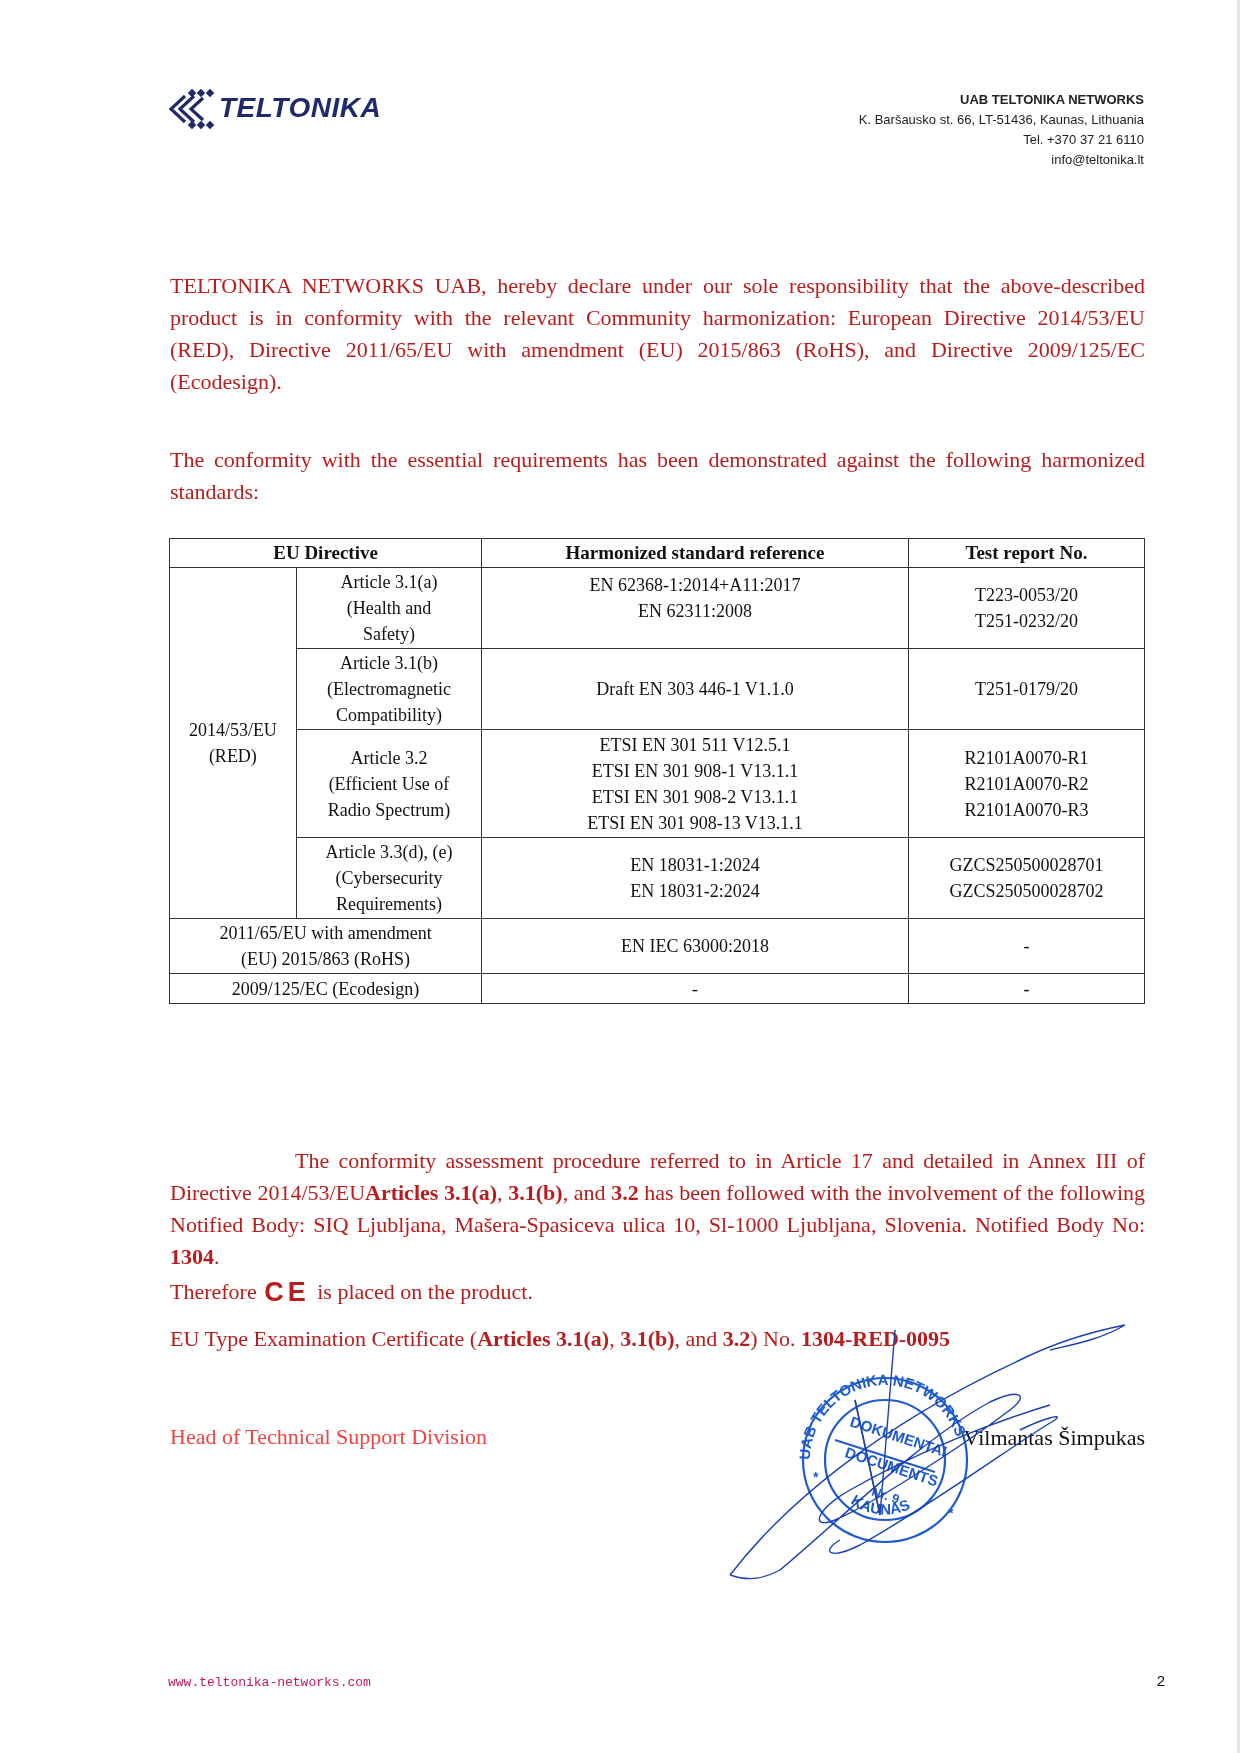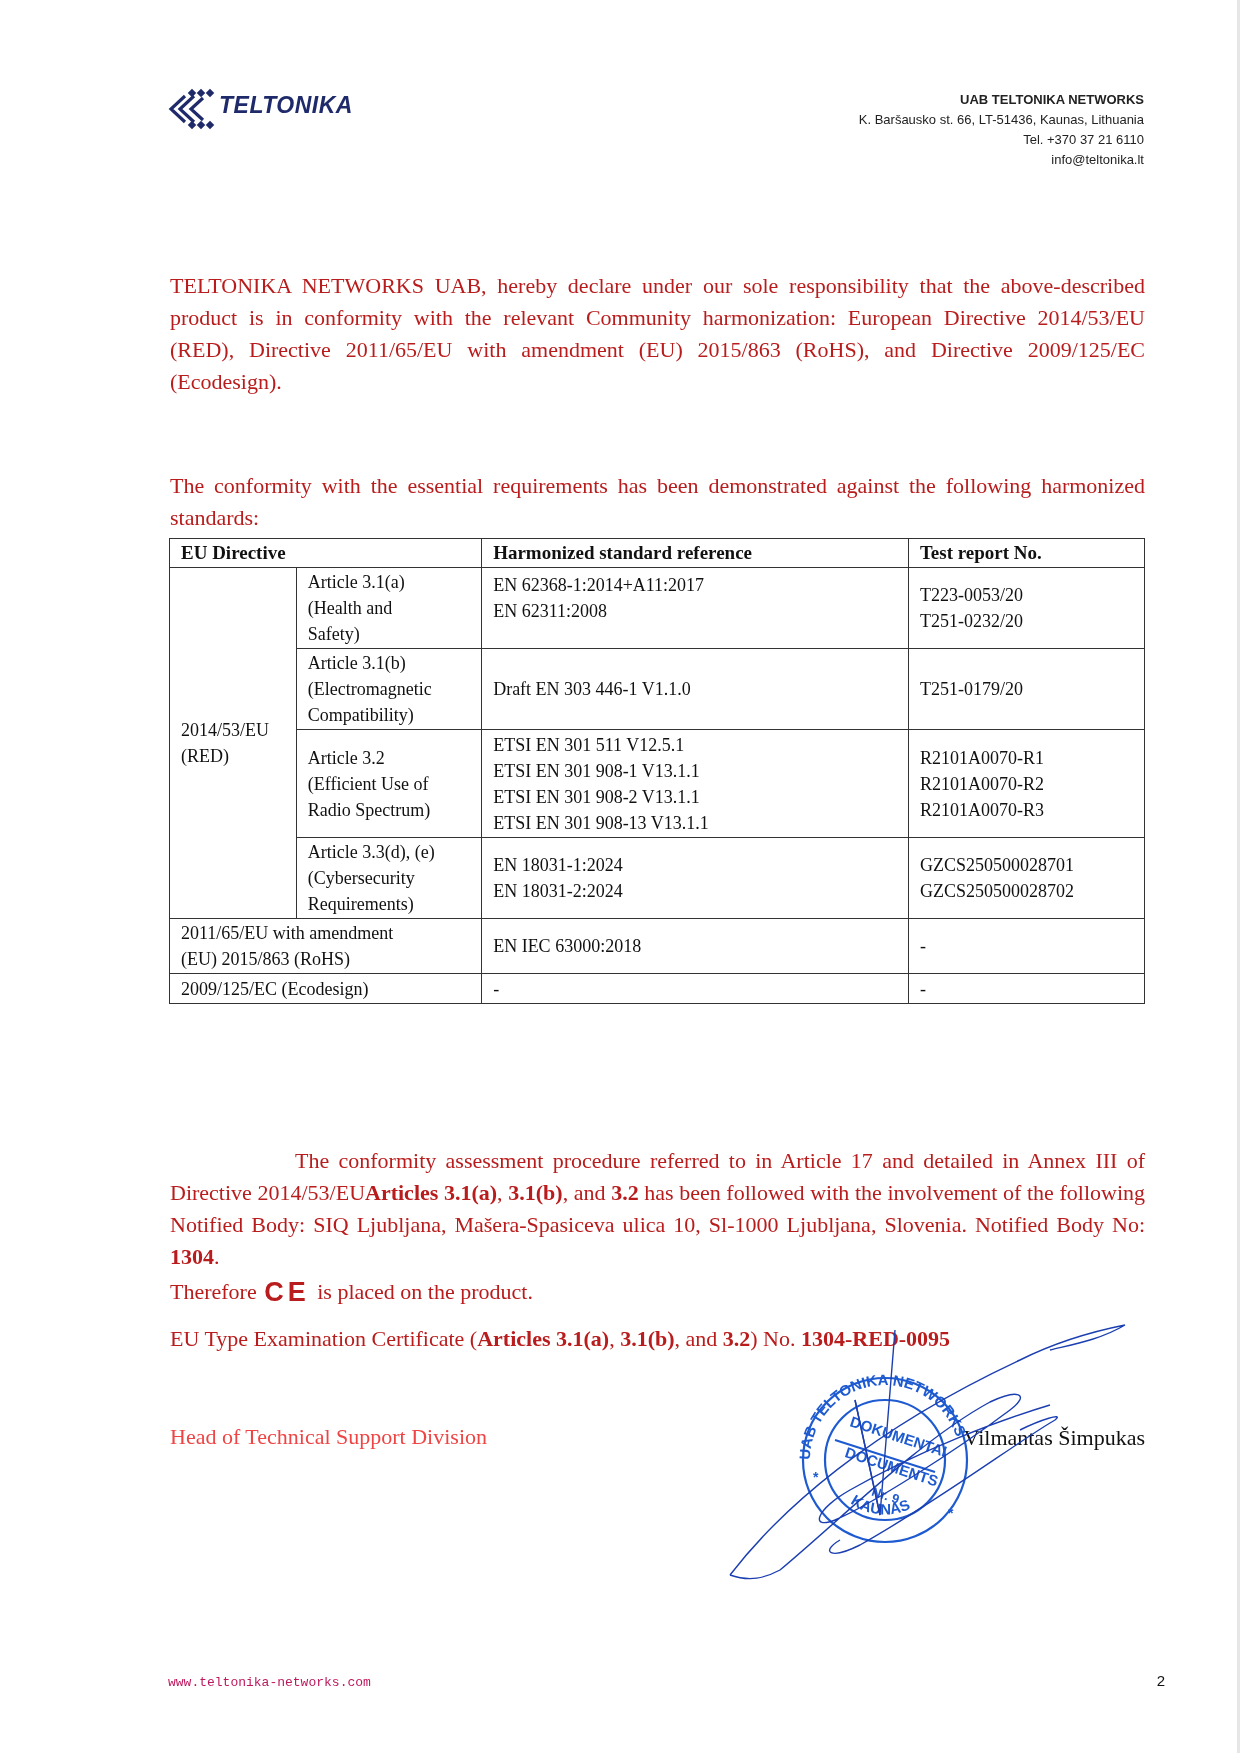--- a/index.html
+++ b/index.html
@@ -1,35 +1,35 @@
 <!DOCTYPE html>
 <html><head>
 <meta charset="utf-8">
 <style>
   html, body { margin: 0; padding: 0; background: #ffffff; }
   body { width: 1240px; height: 1753px; position: relative; overflow: hidden; color: #1a1a1a; }
 
   
   #logo { position: absolute; left: 165px; top: 86px; width: 260px; height: 48px; }
   #logo svg { position: absolute; left: 0; top: 0; }
-  #logo-text { position: absolute; left: 54px; top: 6px; font-family: "Liberation Sans", sans-serif; font-weight: bold; font-style: italic; font-size: 23px; color: #1f2a6b; letter-spacing: 0.5px; }
+  #logo-text { position: absolute; left: 54px; top: 6px; font-family: "Liberation Sans", sans-serif; font-weight: bold; font-style: italic; font-size: 28px; color: #1f2a6b; letter-spacing: 0.5px; }
   #company-block { position: absolute; right: 96px; top: 90px; text-align: right; font-family: "Liberation Sans", sans-serif; font-size: 13px; line-height: 20px; color: #222; }
   #company-block .name { font-weight: bold; }
 
   
   .para { position: absolute; left: 170px; width: 975px; font-family: "Liberation Serif", serif; font-size: 22px; line-height: 32px; text-align: justify; color: #b91c1c; }
   #p1 { top: 270px; }
-  #p2 { top: 470px; }
+  #p2 { top: 444px; }
   #p3 { top: 1113px; text-indent: 125px; margin-top: 32px; }
   #p-ce { top: 1276px; }
   #p-cert { top: 1323px; }
 
   
   #std-table { position: absolute; left: 169px; top: 538px; width: 976px; border-collapse: collapse; font-family: "Liberation Serif", serif; font-size: 18px; line-height: 26px; color: #111; }
-  #std-table td, #std-table th { border: 1.5px solid #333; padding: 1px 11px; vertical-align: middle; text-align: left; }
+  #std-table td, #std-table th { border: 1.5px solid #333; padding: 1px 11px; vertical-align: middle; text-align: center; }
   #std-table th { font-weight: bold; font-size: 19px; height: 26px; }
   .col-dir { width: 104px; }
   .col-art { width: 163px; }
   .col-std { width: 408px; margin-top: 45px; }
   .col-rep { width: 214px; }
   .tall { height: 78px; }
   .tall4 { height: 104px; }
   .row-rohs td { height: 52px; }
   .row-eco td { height: 27px; }
 

